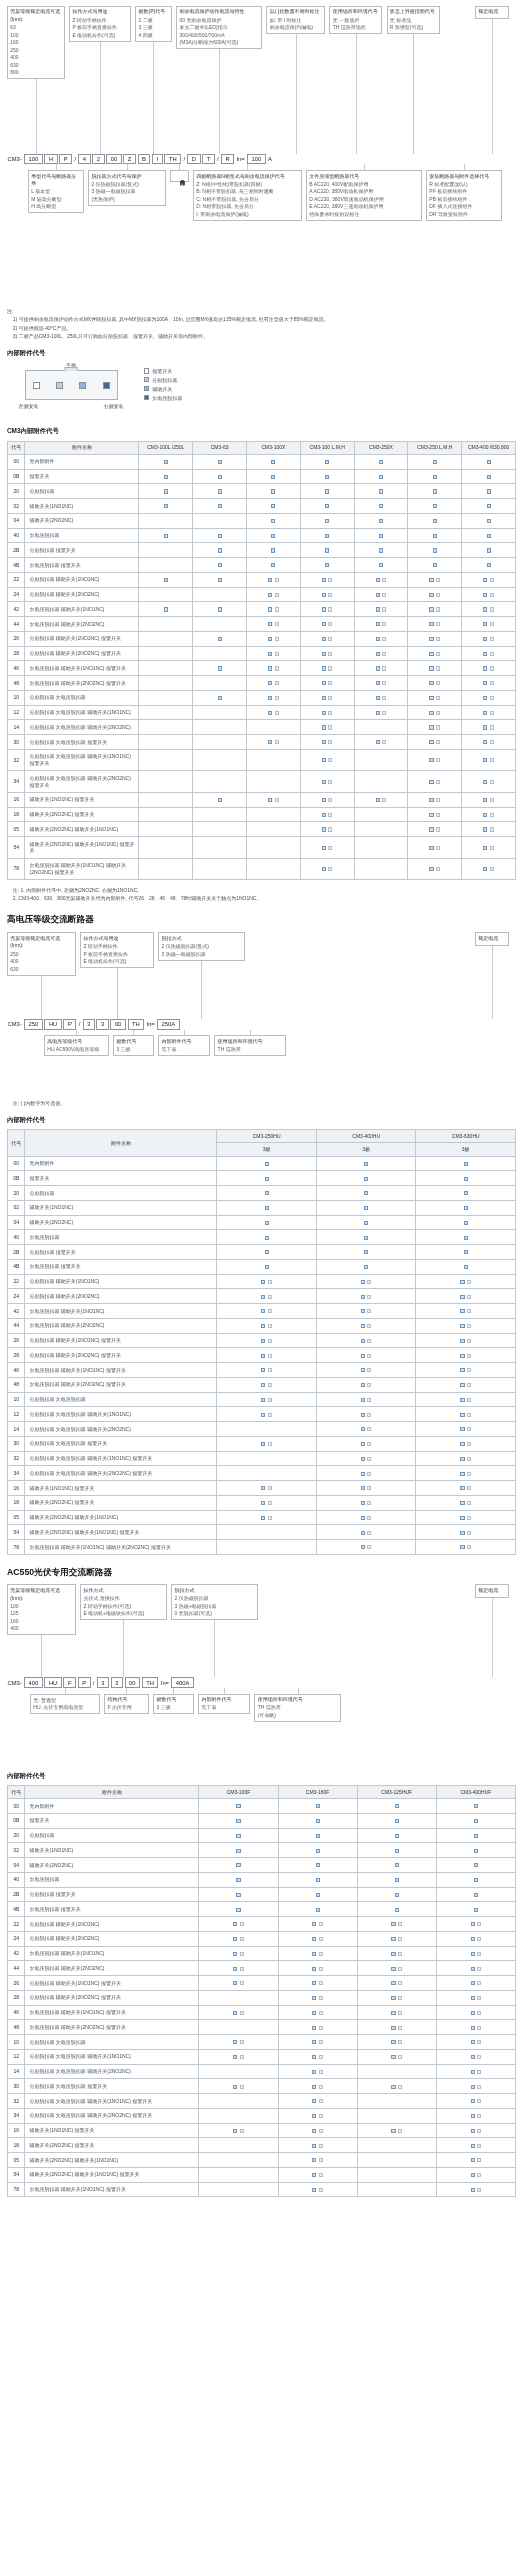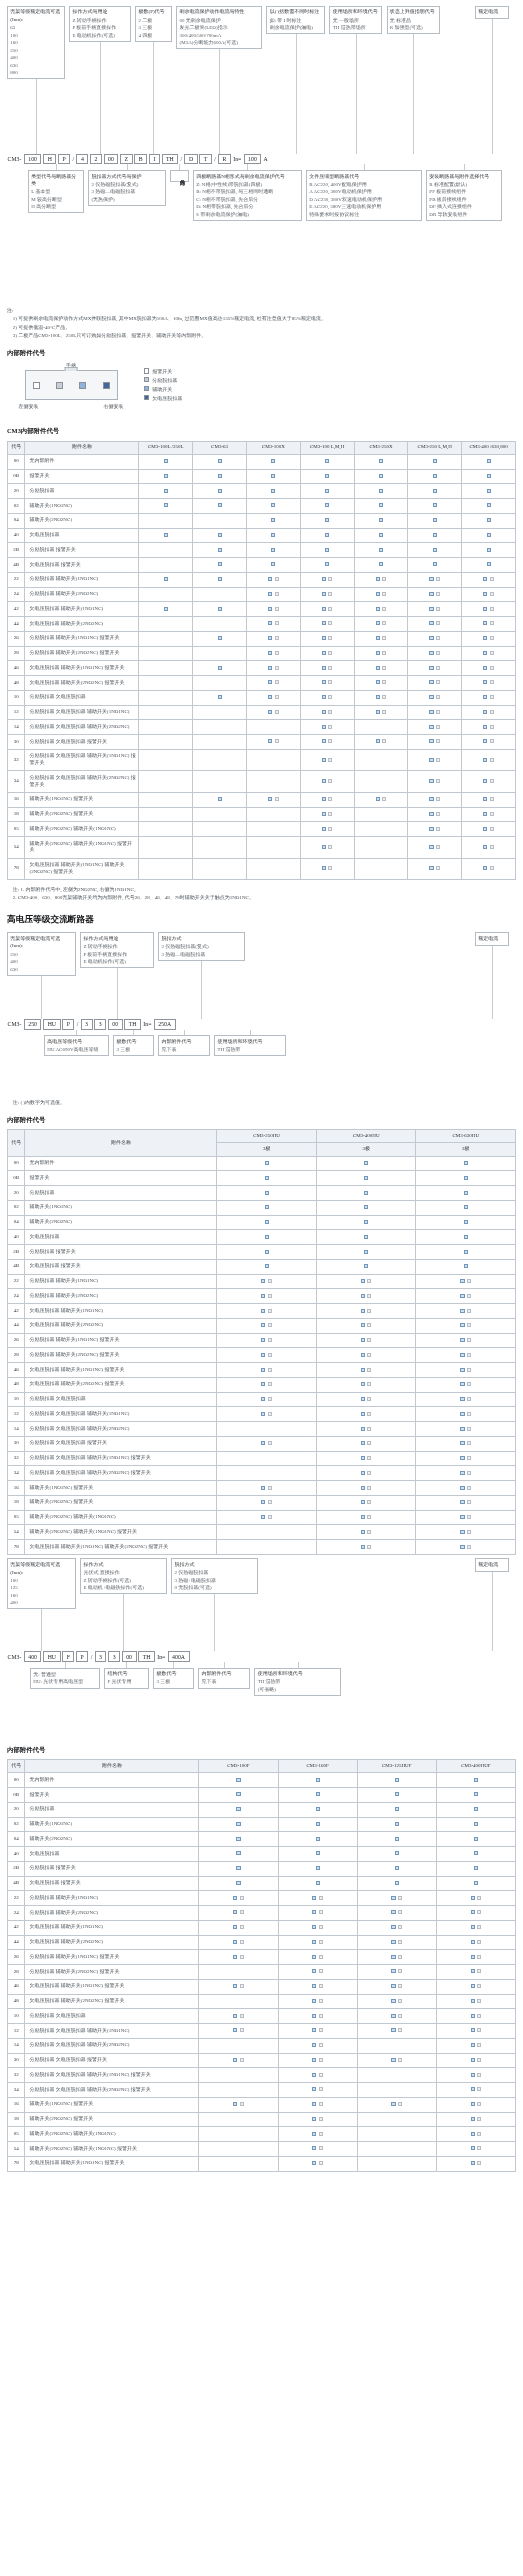--- a/index.html
+++ b/index.html
@@ -1,18 +1,18 @@
 <!DOCTYPE html>
 <html style="font-size:9.3px"><head>
 <meta charset="utf-8">
 <style>
   *{box-sizing:border-box;margin:0;padding:0;}
   html,body{background:#ffffff;}
   body{width:523px;color:#3a3f45;font-family:"Liberation Sans","DejaVu Sans",sans-serif;font-size:5.2px;}
-  .page{width:516px;min-height:2576px;padding:5.8px 7px 11.6px;font-family:Liberation Serif, serif;}
+  .page{width:516px;min-height:2576px;padding:5.8px 7px 11.6px;}
 
   
   .drow{display:flex;align-items:stretch;gap:4.1px;}
   .dcol{display:flex;flex-direction:column;}
   .dbox{border:0.6px solid #b6bcc4;background:#fff;padding:1.7px 2.3px;color:#5a6066;font-size:5px;line-height:1.5;}
   .dbox .t{color:#2f3338;margin-bottom:0.6px;}
   .dbox .opt{white-space:normal;}
   .dline{width:0.6px;background:#c6ccd3;margin:0 auto;flex:1;min-height:4.7px;}
   .dline.fixed{flex:none;height:5.8px;}
   .vbox{writing-mode:vertical-rl;padding:4.7px 2.3px;}
@@ -1080,20 +1080,21 @@
             <td class="name">欠电压脱扣器 辅助开关(1NO1NC) 辅助开关(2NO2NC) 报警开关</td>
             <td class="mark-cell"></td>
             <td class="mark-cell"><span class="sq"></span><span class="sq sq2"></span></td>
             <td class="mark-cell"><span class="sq"></span><span class="sq sq2"></span></td>
           </tr>
         </tbody>
     </table>
   </section>
 
   <section>
+    <div class="h-big">AC550光伏专用交流断路器</div>
 
     <div class="drow s3-top">
 
         <div class="dcol">
           <div class="dbox">
             <div class="t">壳架等级额定电流可选(Inm):</div>
             <div class="opts">
               <div class="opt">100</div>
               <div class="opt">125</div>
               <div class="opt">160</div>

